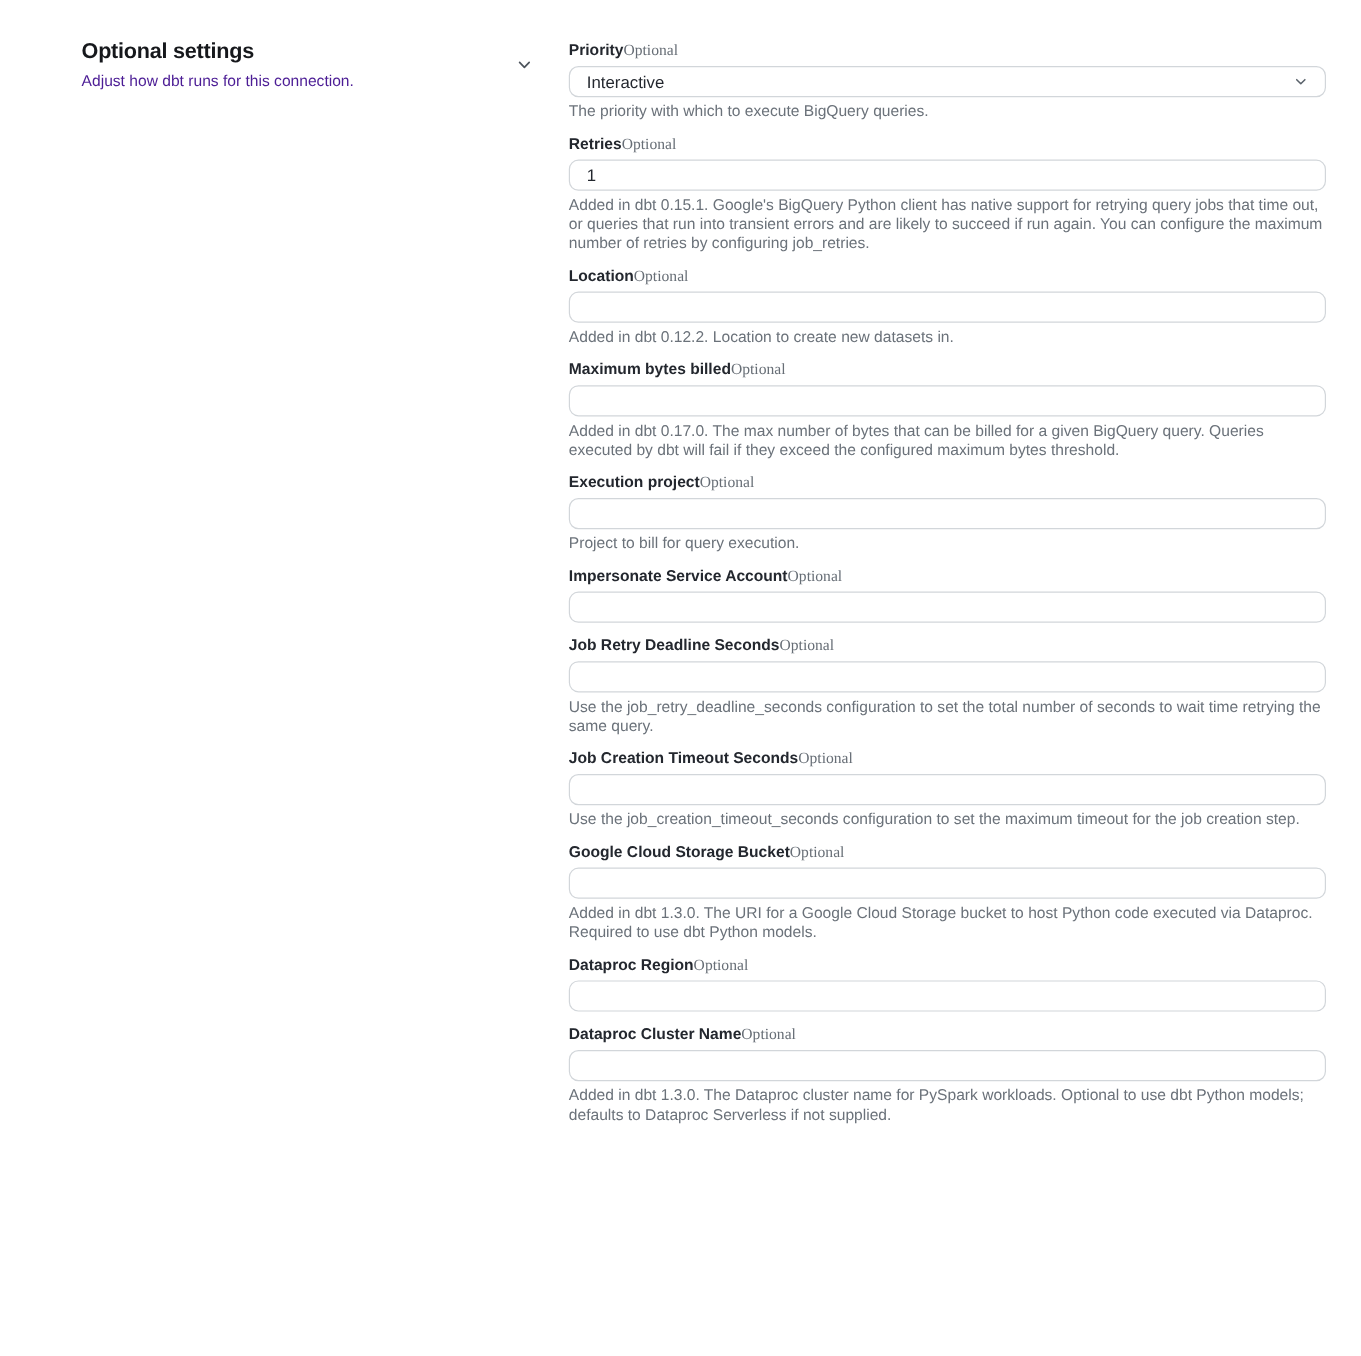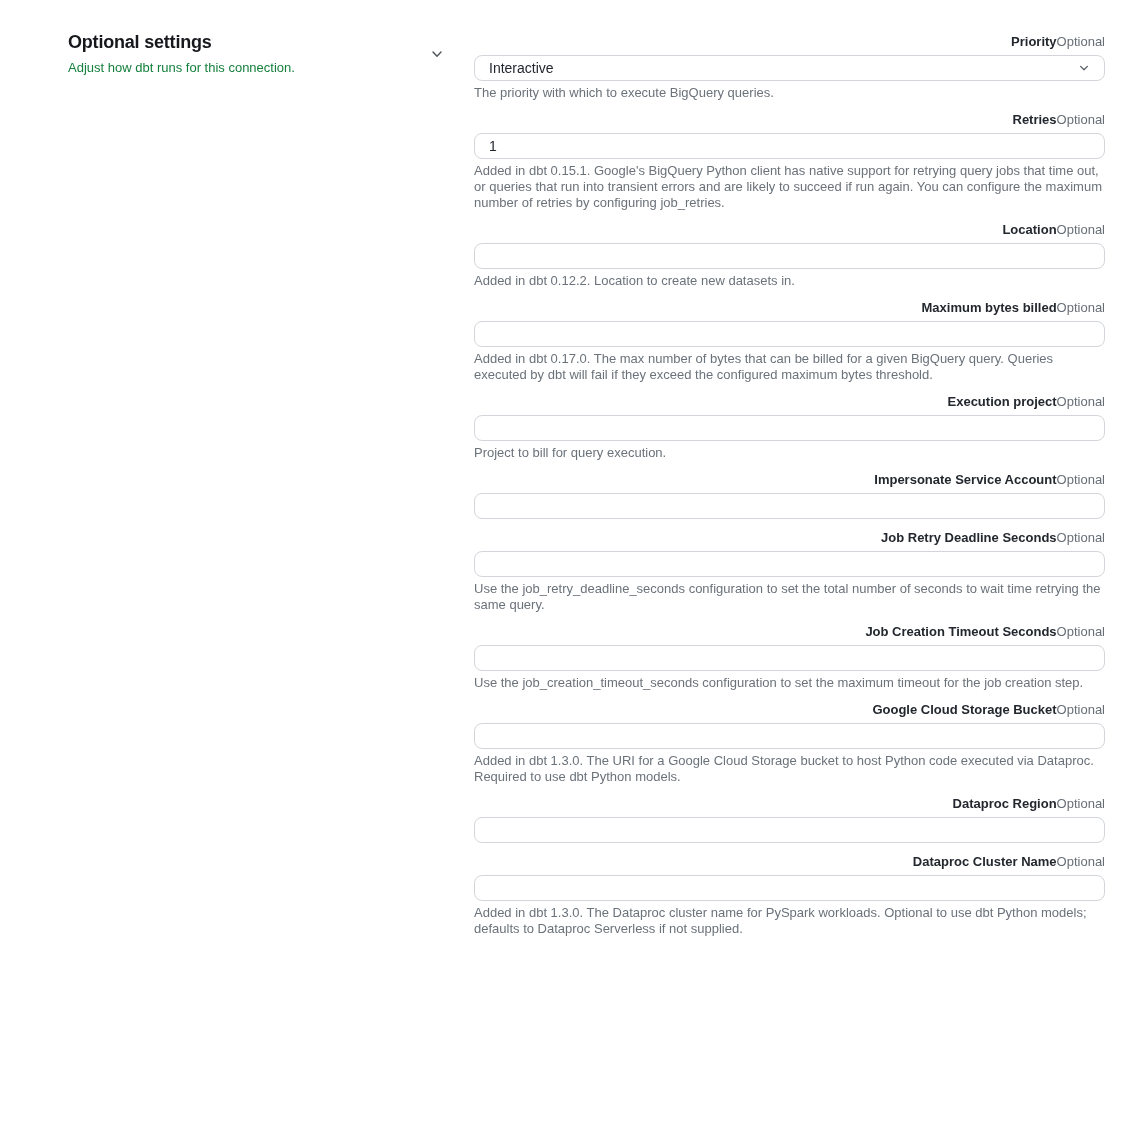--- a/index.html
+++ b/index.html
@@ -31,48 +31,49 @@
     font-size: 18px;
     font-weight: 700;
     letter-spacing: -0.2px;
     color: #16181c;
     line-height: 22px;
   }
   .section-desc {
     margin: 0;
     font-size: 13px;
     line-height: 16px;
-    color: #15803d;
+    color: #4c1d95;
   }
   .collapse-toggle {
     background: none;
     border: none;
     padding: 0;
     margin: 16px 8px 0 0;
     cursor: pointer;
     line-height: 0;
   }
   .form { flex: 1 1 auto; padding-top: 2px; min-width: 0; }
   .field { margin-bottom: 10px; }
   .field-head {
     display: flex;
-    justify-content: flex-end;
+    justify-content: flex-start;
     align-items: baseline;
     line-height: 18px;
     margin-bottom: 4px;
   }
   .field-label {
     font-size: 13px;
     font-weight: 600;
     color: #23272e;
   }
   .field-badge {
     font-size: 13px;
     font-weight: 400;
     color: #676e76;
+    font-family: Liberation Serif, serif;
   }
   .control {
     width: 100%;
     height: 26px;
     background: #ffffff;
     border: 1px solid #d2d6da;
     border-radius: 8px;
   }
   input.control {
     padding: 0 14px;

